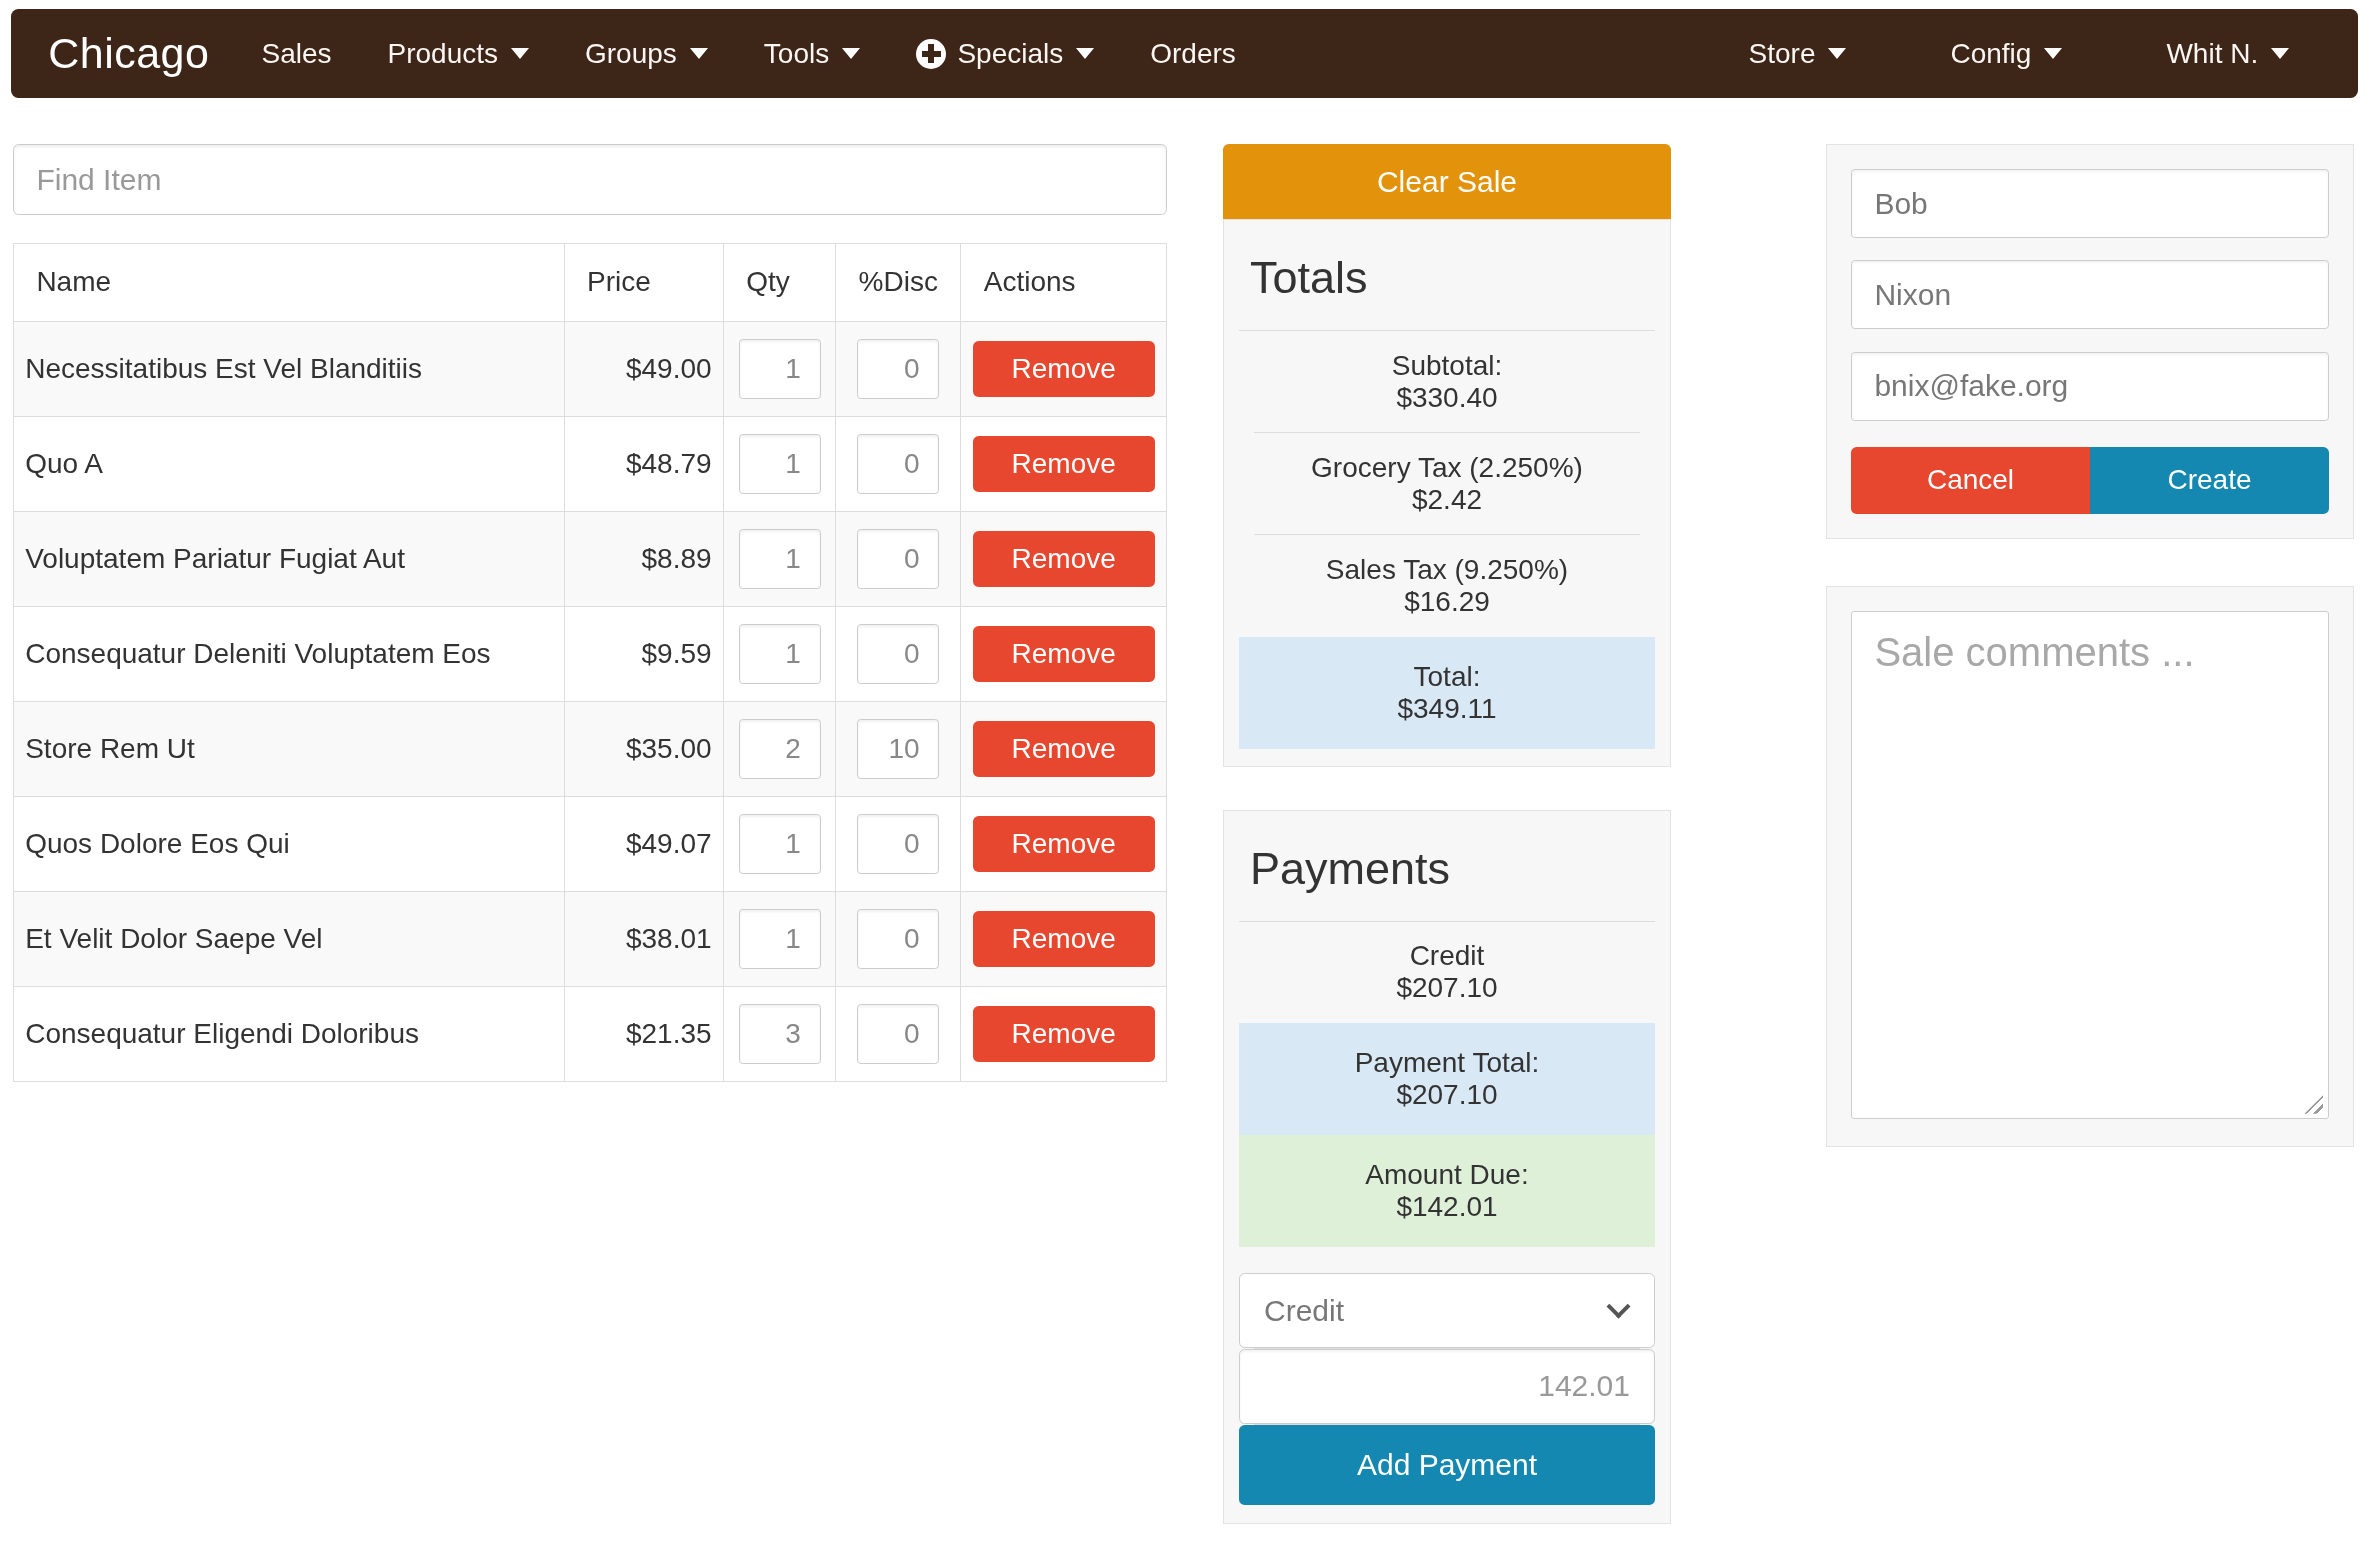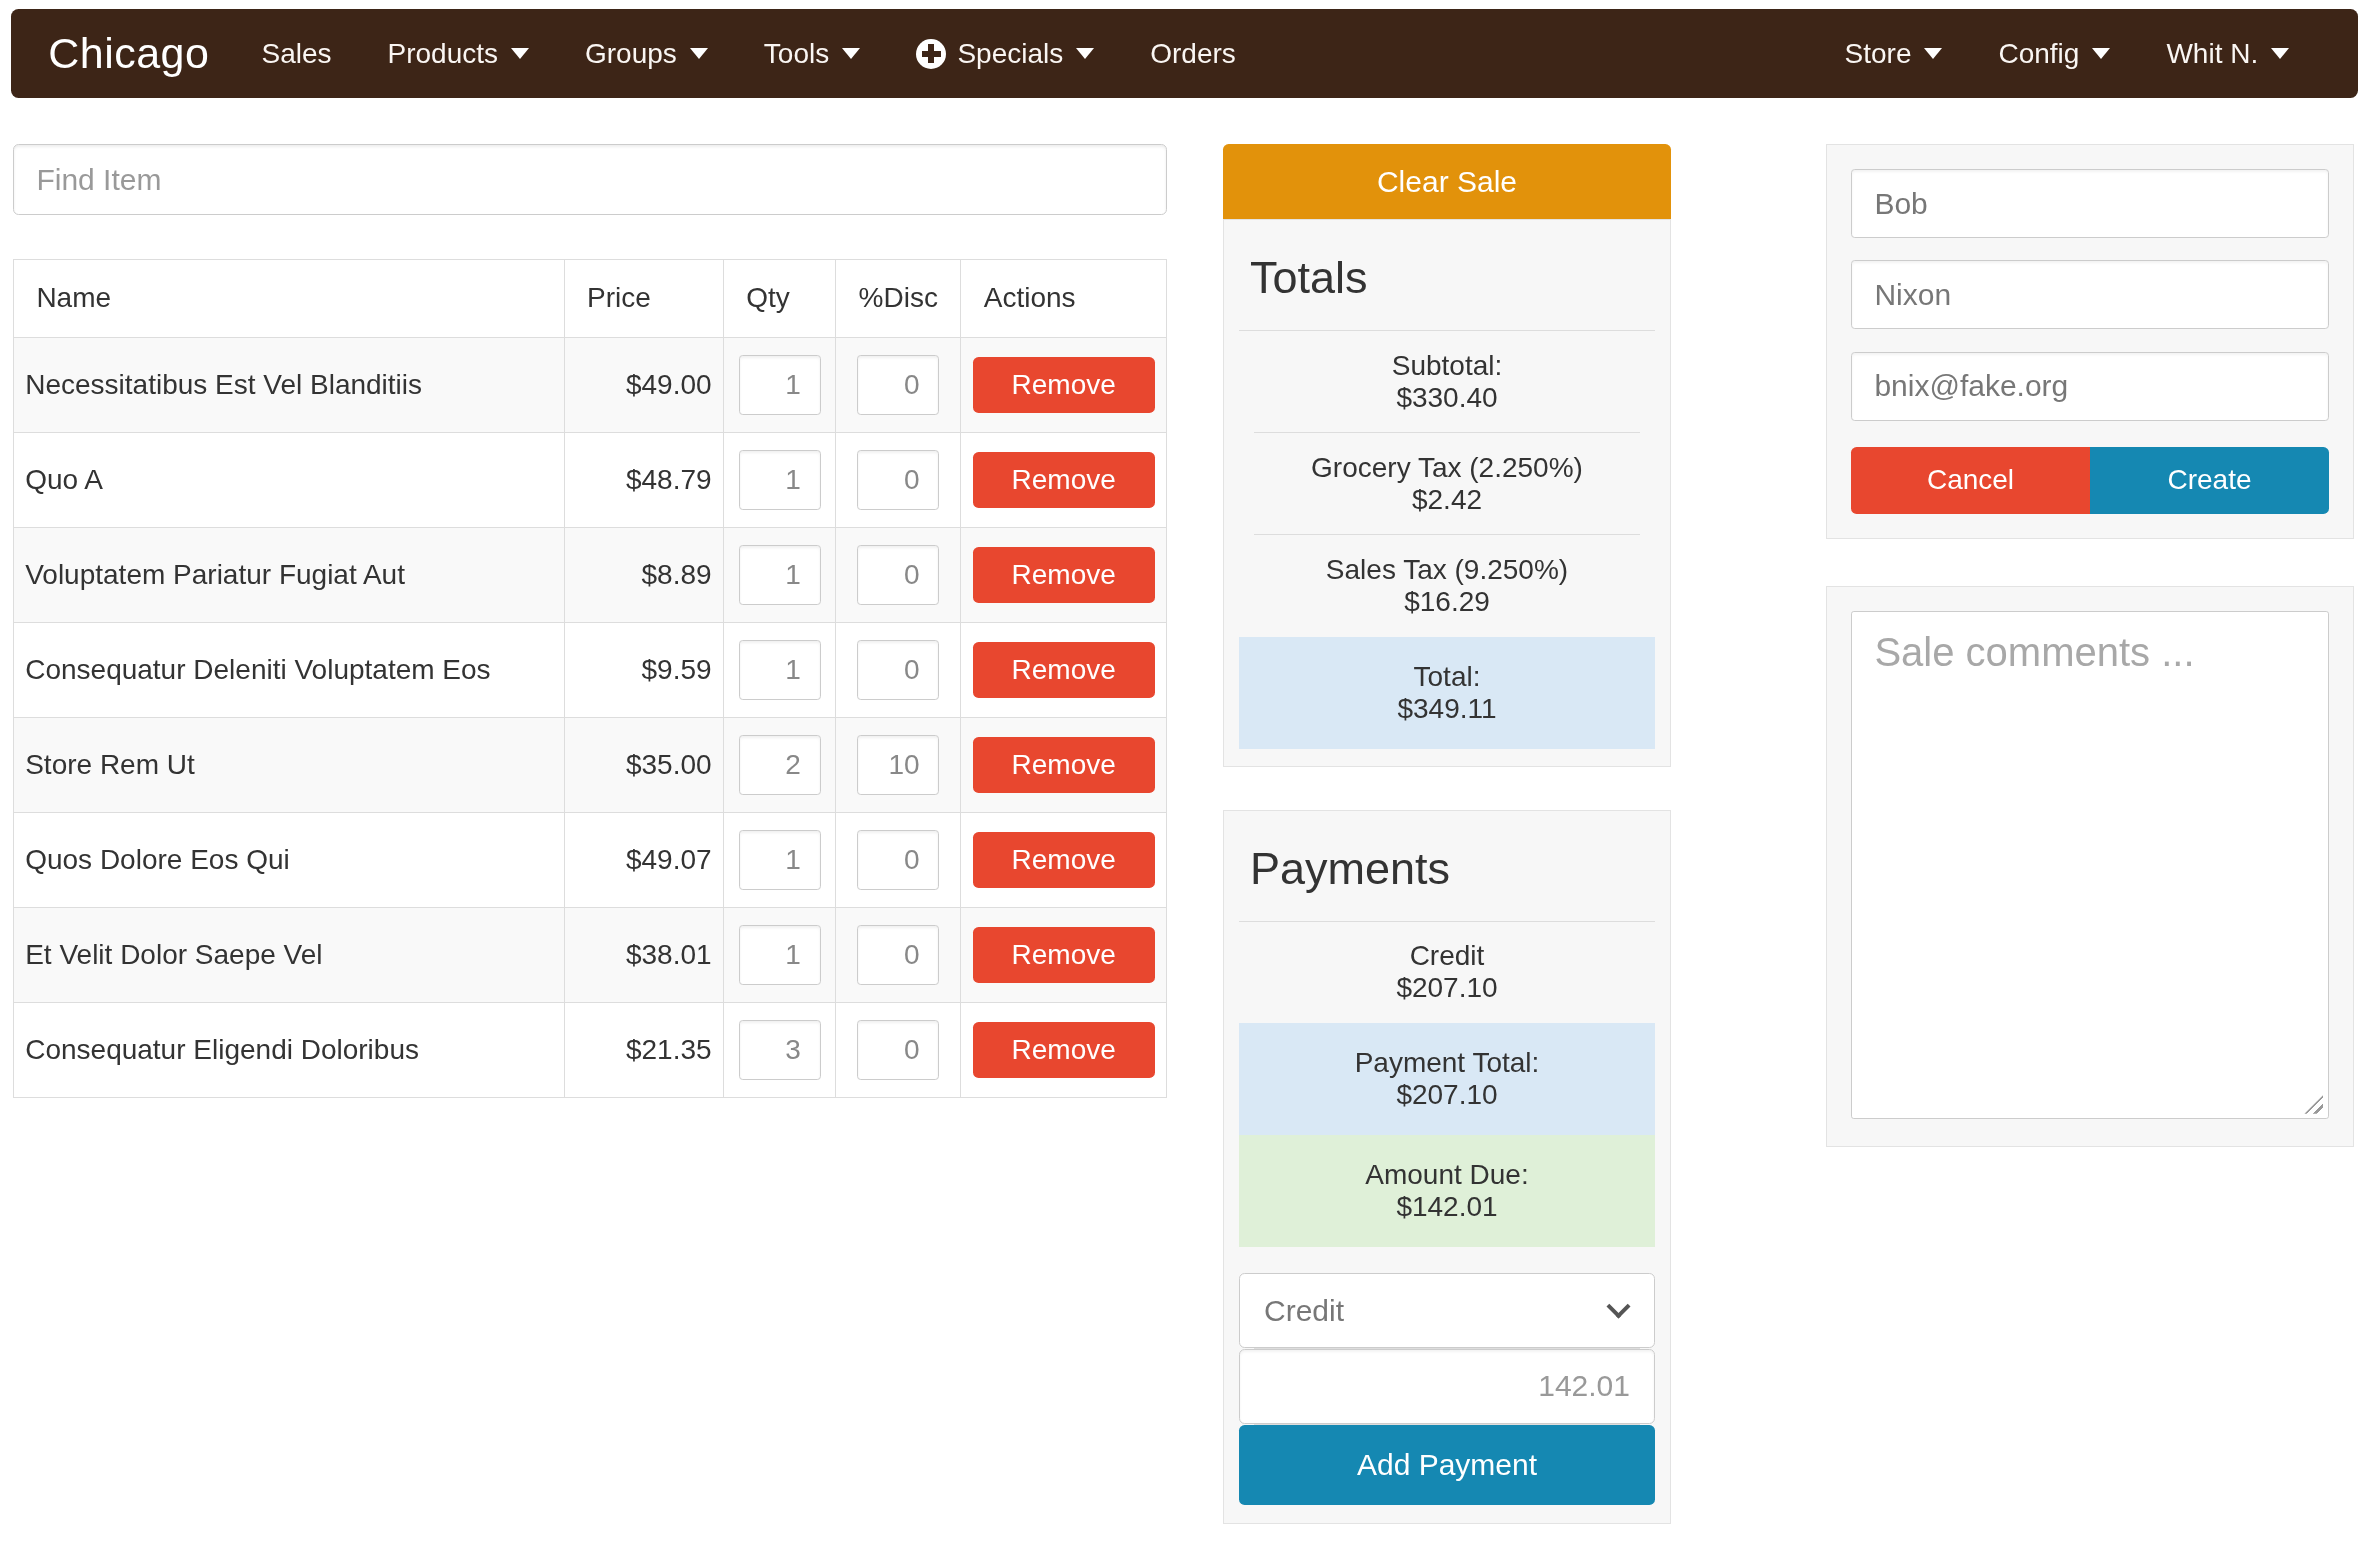--- a/index.html
+++ b/index.html
@@ -4,36 +4,36 @@
 <style>
   * { box-sizing: border-box; margin: 0; padding: 0; }
   html, body { width: 2370px; height: 1552px; background: #fff;
     font-family: "Liberation Sans", "DejaVu Sans", sans-serif; color: #333; }
 
   
   .navbar { position: absolute; left: 11.2px; top: 9.3px; width: 2347px; height: 89px;
     background: #3d2517; border-radius: 7.5px; display: flex; align-items: center; color: #faf6f3; }
   .brand { font-size: 43px; color: #fff; margin: 0 24px 0 37px; letter-spacing: 0.5px; }
   .nav-group { display: flex; align-items: center; }
-  .nav-right { margin-left: auto; margin-right: 41px; }
+  .nav-right { margin-left: auto; margin-right: 41px; gap: 48px; }
   .nav-item { font-size: 28px; padding: 0 28px; display: flex; align-items: center; cursor: pointer; white-space: nowrap; }
   .caret-down { width: 0; height: 0; border-left: 9.3px solid transparent; border-right: 9.3px solid transparent;
     border-top: 11.2px solid #fff; margin-left: 13px; }
   .plus-circle { width: 30px; height: 30px; border-radius: 50%; background: #fff; position: relative; margin-right: 11.2px; }
   .plus-circle::before { content: ""; position: absolute; left: 5.6px; right: 5.6px; top: 12px; bottom: 12px; background: #3d2517; }
   .plus-circle::after  { content: ""; position: absolute; top: 5.6px; bottom: 5.6px; left: 12px; right: 12px; background: #3d2517; }
 
   
   .left-col { position: absolute; left: 13px; top: 144px; width: 1154px; }
   .find-item { width: 100%; height: 71px; border: 1.9px solid #ccc; border-radius: 5.6px;
     font-size: 30px; color: #555; padding: 0 22.4px; outline: none;
     box-shadow: inset 0 1.9px 2.8px rgba(0,0,0,0.07); font-family: inherit; }
   .find-item::placeholder { color: #999; }
 
-  table.items { width: 100%; border-collapse: collapse; margin-top: 44px; font-size: 28px; }
+  table.items { width: 100%; border-collapse: collapse; margin-top: 28px; font-size: 28px; }
   table.items th, table.items td { border: 1.9px solid #ddd; vertical-align: middle; }
   table.items th { font-weight: 400; padding: 22.4px; text-align: left; }
   table.items td { padding: 17px 11.2px; height: 93px; }
   .col-name  { width: 578px; }
   .col-price { width: 163px; }
   .col-qty   { width: 113px; }
   .col-disc  { width: 118px; }
   .col-act   { width: 180px; }
   th.t-right, td.t-right { text-align: right; padding-right: 22.4px; }
   th.t-center, td.t-center { text-align: center; }

